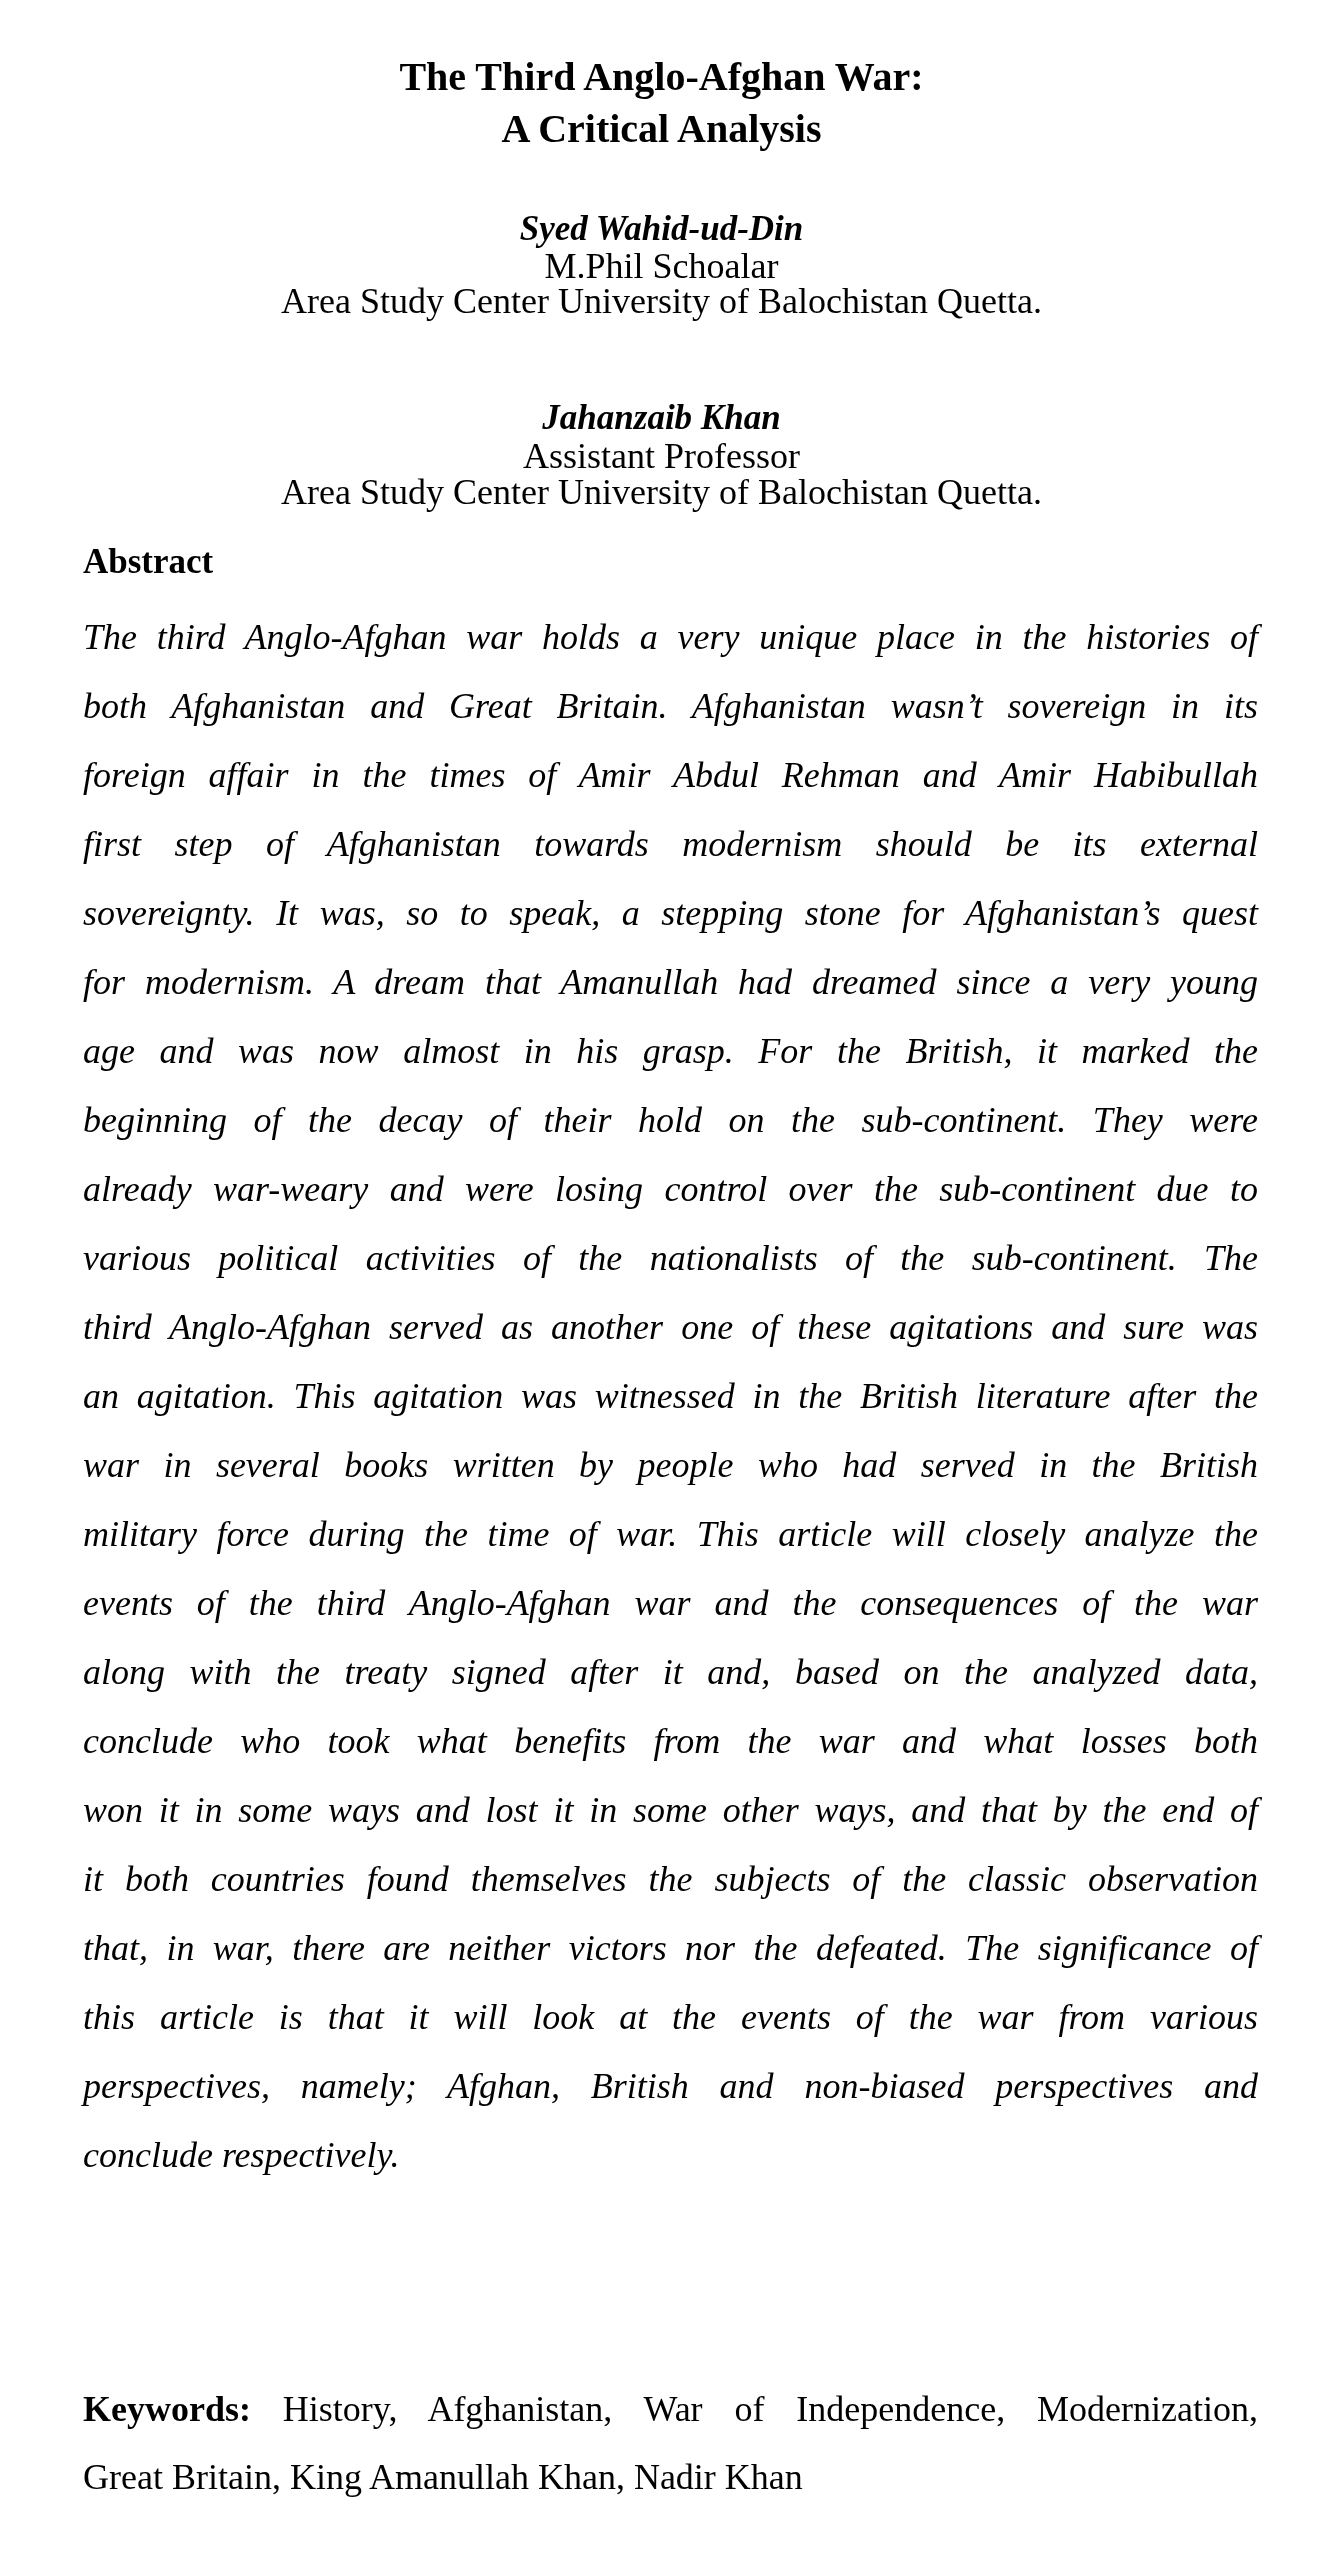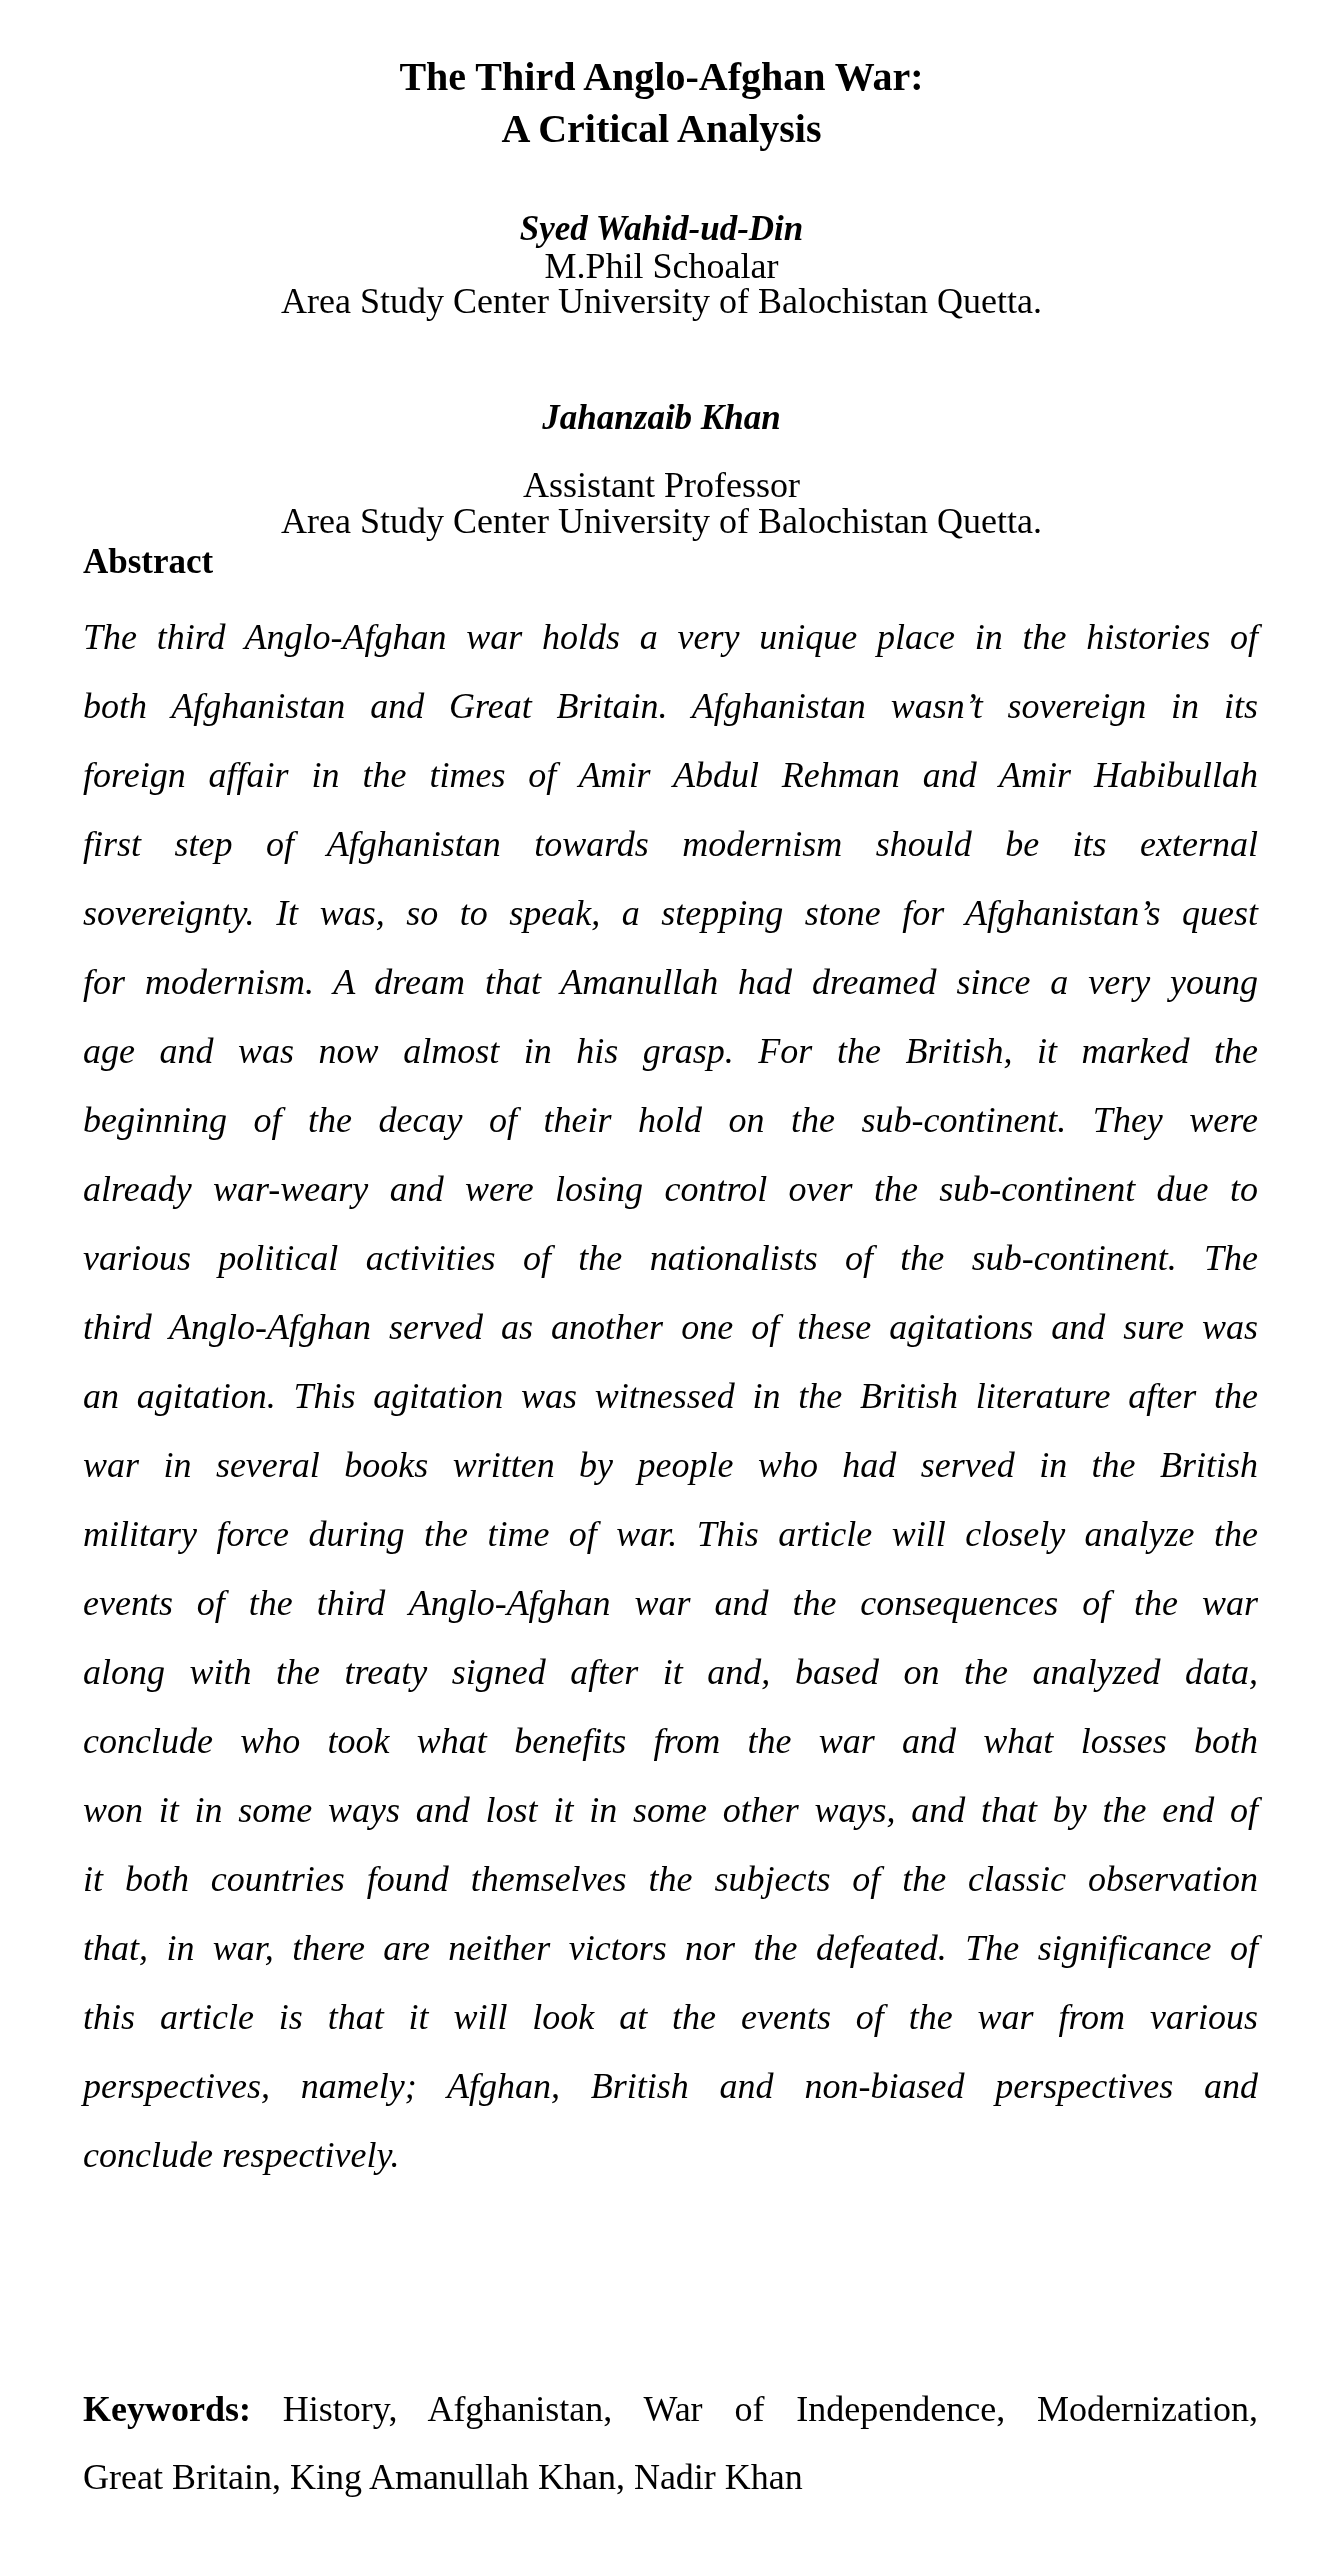--- a/index.html
+++ b/index.html
@@ -47,21 +47,21 @@
       font-style: italic;
     }
     .author-line {
       font-size: 36px;
       line-height: 36px;
       display: block;
     }
     #author1 { top: 208px; }
     #author1 .author-line { line-height: 35px; }
     #author2 { top: 397px; }
-    #author2 .author-name { margin-bottom: 29px; }
+    #author2 .author-name { }
     .abstract-heading {
       position: absolute;
       left: 83px;
       top: 540px;
       font-weight: bold;
       font-size: 35px;
       line-height: 43px;
       margin: 0;
     }
     .abstract-body {

